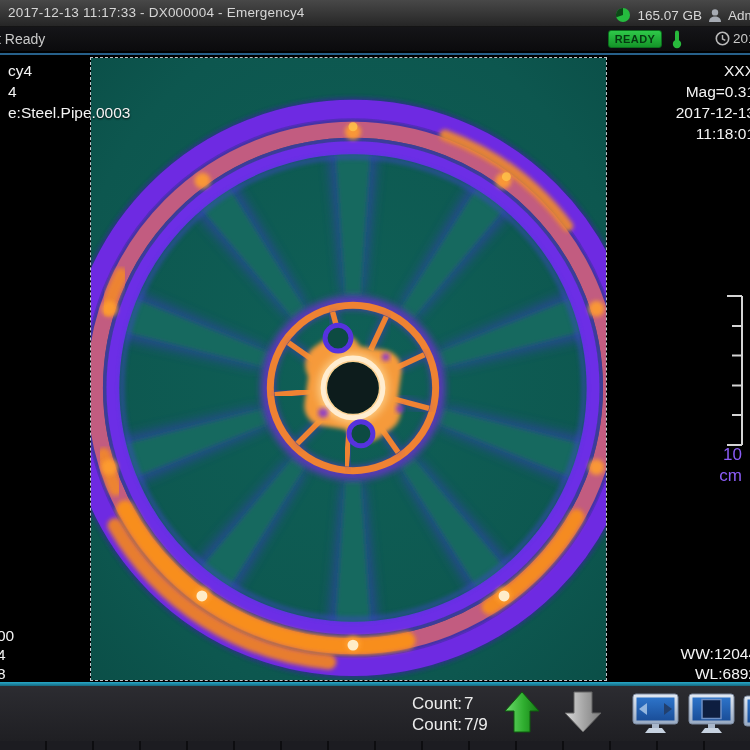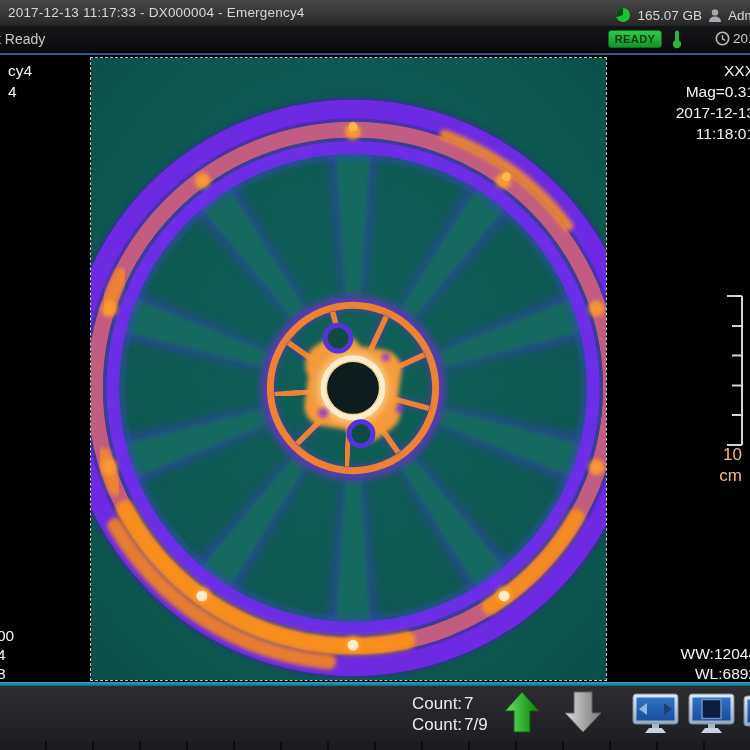--- a/index.html
+++ b/index.html
@@ -35,21 +35,21 @@
     background:linear-gradient(#28a8c8,#14687f);z-index:4;}
 
   
   .ov{position:absolute;color:#f4f4f4;font-size:15.5px;line-height:21px;white-space:nowrap;
     text-shadow:0 1px 2px rgba(0,0,0,.95);z-index:5;}
   .ov-tl{left:8px;top:60px;}
   .ov-tr{right:-5px;top:60px;text-align:right;}
   .ov-bl{left:-3px;top:626px;line-height:19px;}
   .ov-br{right:-7px;top:644px;text-align:right;line-height:20px;}
   .scale-ruler{position:absolute;left:720px;top:292px;z-index:5;}
-  .scale-label{position:absolute;left:698px;top:444px;width:44px;text-align:right;color:#fdba74;
+  .scale-label{position:absolute;left:698px;top:444px;width:44px;text-align:right;color:#8b5cf6;
     font-size:17px;line-height:21px;z-index:5;text-shadow:0 1px 2px #000;}
 
   
   .toolbar{position:absolute;left:0;top:686px;width:750px;height:55px;
     background:linear-gradient(#2c2c31,#1f1f23);z-index:6;}
   .counts{position:absolute;left:412px;top:7px;color:#ececec;font-size:17px;}
   .counts .row{display:flex;height:21px;align-items:center;}
   .counts .lbl{display:inline-block;width:52px;}
   .btn{position:absolute;background:none;border:none;padding:0;margin:0;cursor:pointer;}
   .btn-up{left:503px;top:4px;}
@@ -205,20 +205,21 @@
         <circle cx="271" cy="377" r="12" fill="#0e4b43" stroke="#5633dd" stroke-width="5" filter="url(#b1)"></circle>
         <circle cx="233" cy="356" r="5" fill="#7a2ce0" opacity="0.8" filter="url(#b2)"></circle>
         <circle cx="296" cy="300" r="4" fill="#7a2ce0" opacity="0.8" filter="url(#b2)"></circle>
         <circle cx="310" cy="352" r="4" fill="#7a2ce0" opacity="0.8" filter="url(#b2)"></circle>
       </svg>
   </div>
 
   <div class="ov ov-tl">
     <div>cy4</div>
     <div>4</div>
+    <div>e:Steel.Pipe.0003</div>
   </div>
   <div class="ov ov-tr">
     <div>XXX</div>
     <div>Mag=0.31</div>
     <div>2017-12-13</div>
     <div>11:18:01</div>
   </div>
   <div class="ov ov-bl">
     <div>00</div>
     <div>4</div>

